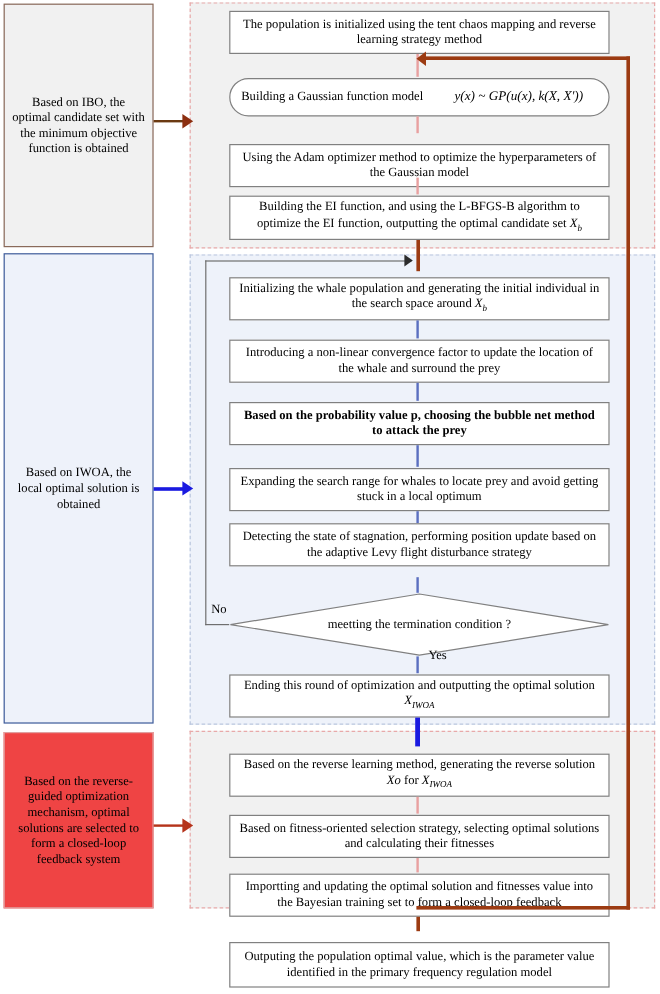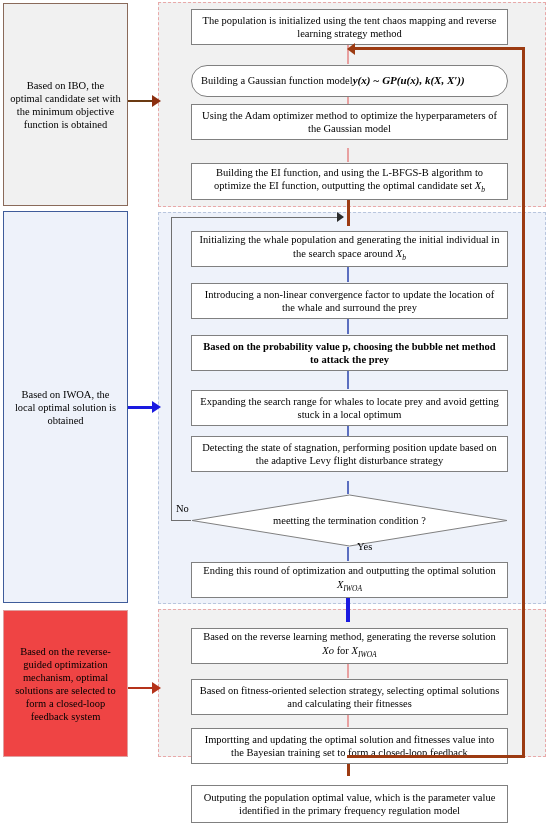--- a/index.html
+++ b/index.html
@@ -74,22 +74,23 @@
   }
   .box.formula{
     justify-content:flex-start;
     text-align:left;
     padding-left:9px;
     border-radius:16px;
   }
   .box .math{
     font-family:"Liberation Serif","DejaVu Serif",serif;
     font-style:italic;
-    font-weight:bold;
+    font-weight:normal;
     font-size:11px;
+    margin-left:26px;
     white-space:nowrap;
   }
   sub{ font-size:7.5px; font-style:italic; }
   .ital{ font-style:italic; }
 
   
   .diamond-wrap{
     position:absolute;
     left:191px; top:494px;
     width:317px; height:53px;
@@ -178,21 +179,21 @@
   <div class="arrow-d arrow-pink" style="left:343px;top:61px;"></div>
 
   <div class="box formula" style="top:65px;height:32px;">
     <span>Building a Gaussian function model</span>
     <span class="math"><span>y(x) ~ GP(u(x), k(X, X′))</span></span>
   </div>
 
   <div class="vline pink" style="left:347px;top:97px;height:14px;"></div>
   <div class="arrow-d arrow-pink" style="left:343px;top:108px;"></div>
 
-  <div class="box" style="top:104px;height:36px;">
+  <div class="box" style="top:120px;height:36px;">
     <span>Using the Adam optimizer method to optimize the hyperparameters of the Gaussian model</span>
   </div>
 
   <div class="vline pink" style="left:347px;top:148px;height:14px;"></div>
   <div class="arrow-d arrow-pink" style="left:343px;top:159px;"></div>
 
   <div class="box" style="top:163px;height:37px;">
     <span><span>Building the EI  function, and using the L-BFGS-B algorithm to optimize the EI function, outputting the optimal candidate set </span><span class="ital">X</span><sub>b</sub></span>
   </div>
 

